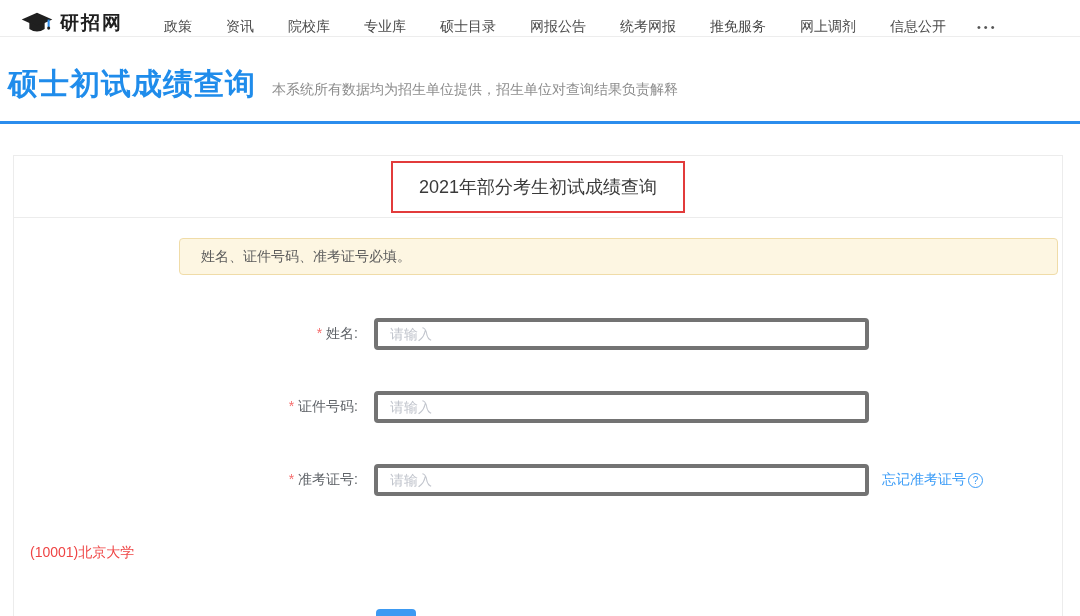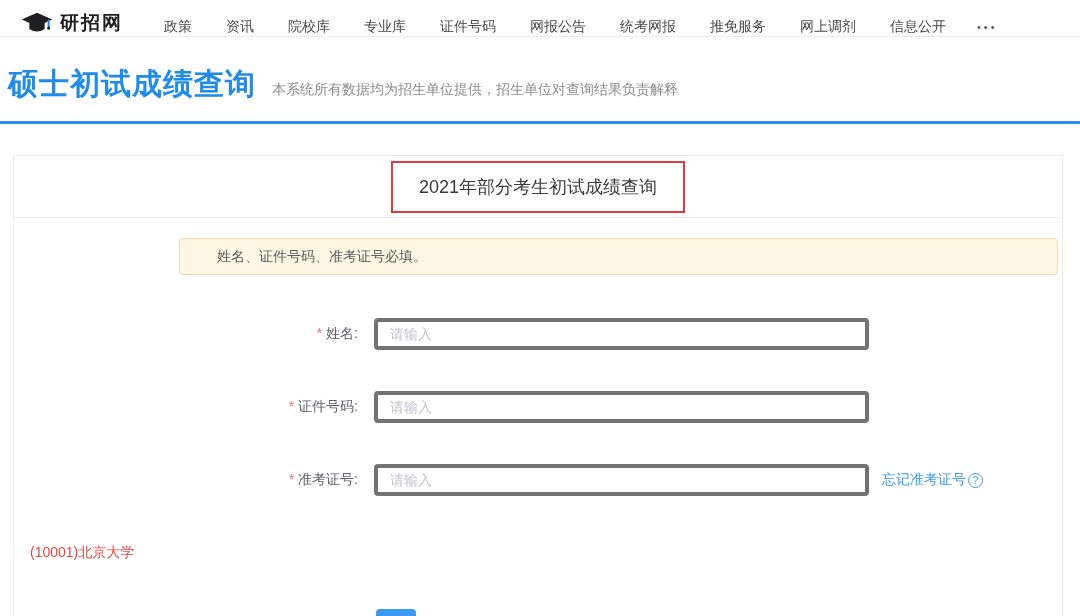--- a/index.html
+++ b/index.html
@@ -25,21 +25,21 @@
   .card { margin: 31px 17px 0 13px; width: 1050px; min-height: 470px;
     border: 1px solid #ececec; border-bottom: none; background: #fff; }
   .card-header { height: 62px; display: flex; align-items: center; justify-content: center;
     border-bottom: 1px solid #ececec; }
   .red-box { border: 2px solid #e23b3b; padding: 12px 26px; }
   .card-title { font-size: 18px; color: #3a3a3a; }
 
   
   .alert { margin: 20px 4px 0 165px; height: 37px; display: flex; align-items: center;
     background: #fdf6e2; border: 1px solid #f0dca8; border-radius: 4px;
-    padding-left: 37px; font-size: 14px; color: #5c5c5c; font-family: Liberation Mono, monospace; }
+    padding-left: 21px; font-size: 14px; color: #5c5c5c; font-family: Liberation Mono, monospace; }
 
   
   .form-row { display: flex; align-items: center; height: 40px; }
   .row-1 { margin-top: 39px; }
   .row-2, .row-3, .row-4 { margin-top: 33px; }
   .label-col { width: 344px; text-align: right; font-size: 14px; color: #5f6368; }
   .req { color: #f56c6c; margin-right: 4px; font-size: 14px; }
   .text-input { width: 495px; height: 32px; margin-left: 16px; border: 4px solid #737373;
     border-radius: 4px; padding: 0 12px; font-size: 14px; color: #333; outline: none;
     font-family: "Liberation Sans", "DejaVu Sans", sans-serif; }
@@ -69,21 +69,21 @@
         <circle cx="33.7" cy="20" r="1.8" fill="#1f1f1f"></circle>
       </svg>
     </span>
     <span class="logo-text">研招网</span>
   </div>
   <div class="nav-items">
     <a>政策</a>
     <a>资讯</a>
     <a>院校库</a>
     <a>专业库</a>
-    <a>证件号码</a>
+    <a>硕士目录</a>
     <a>网报公告</a>
     <a>统考网报</a>
     <a>推免服务</a>
     <a>网上调剂</a>
     <a>信息公开</a>
     <span class="nav-more">•••</span>
   </div>
 </div>
 
 <div class="page-head">

